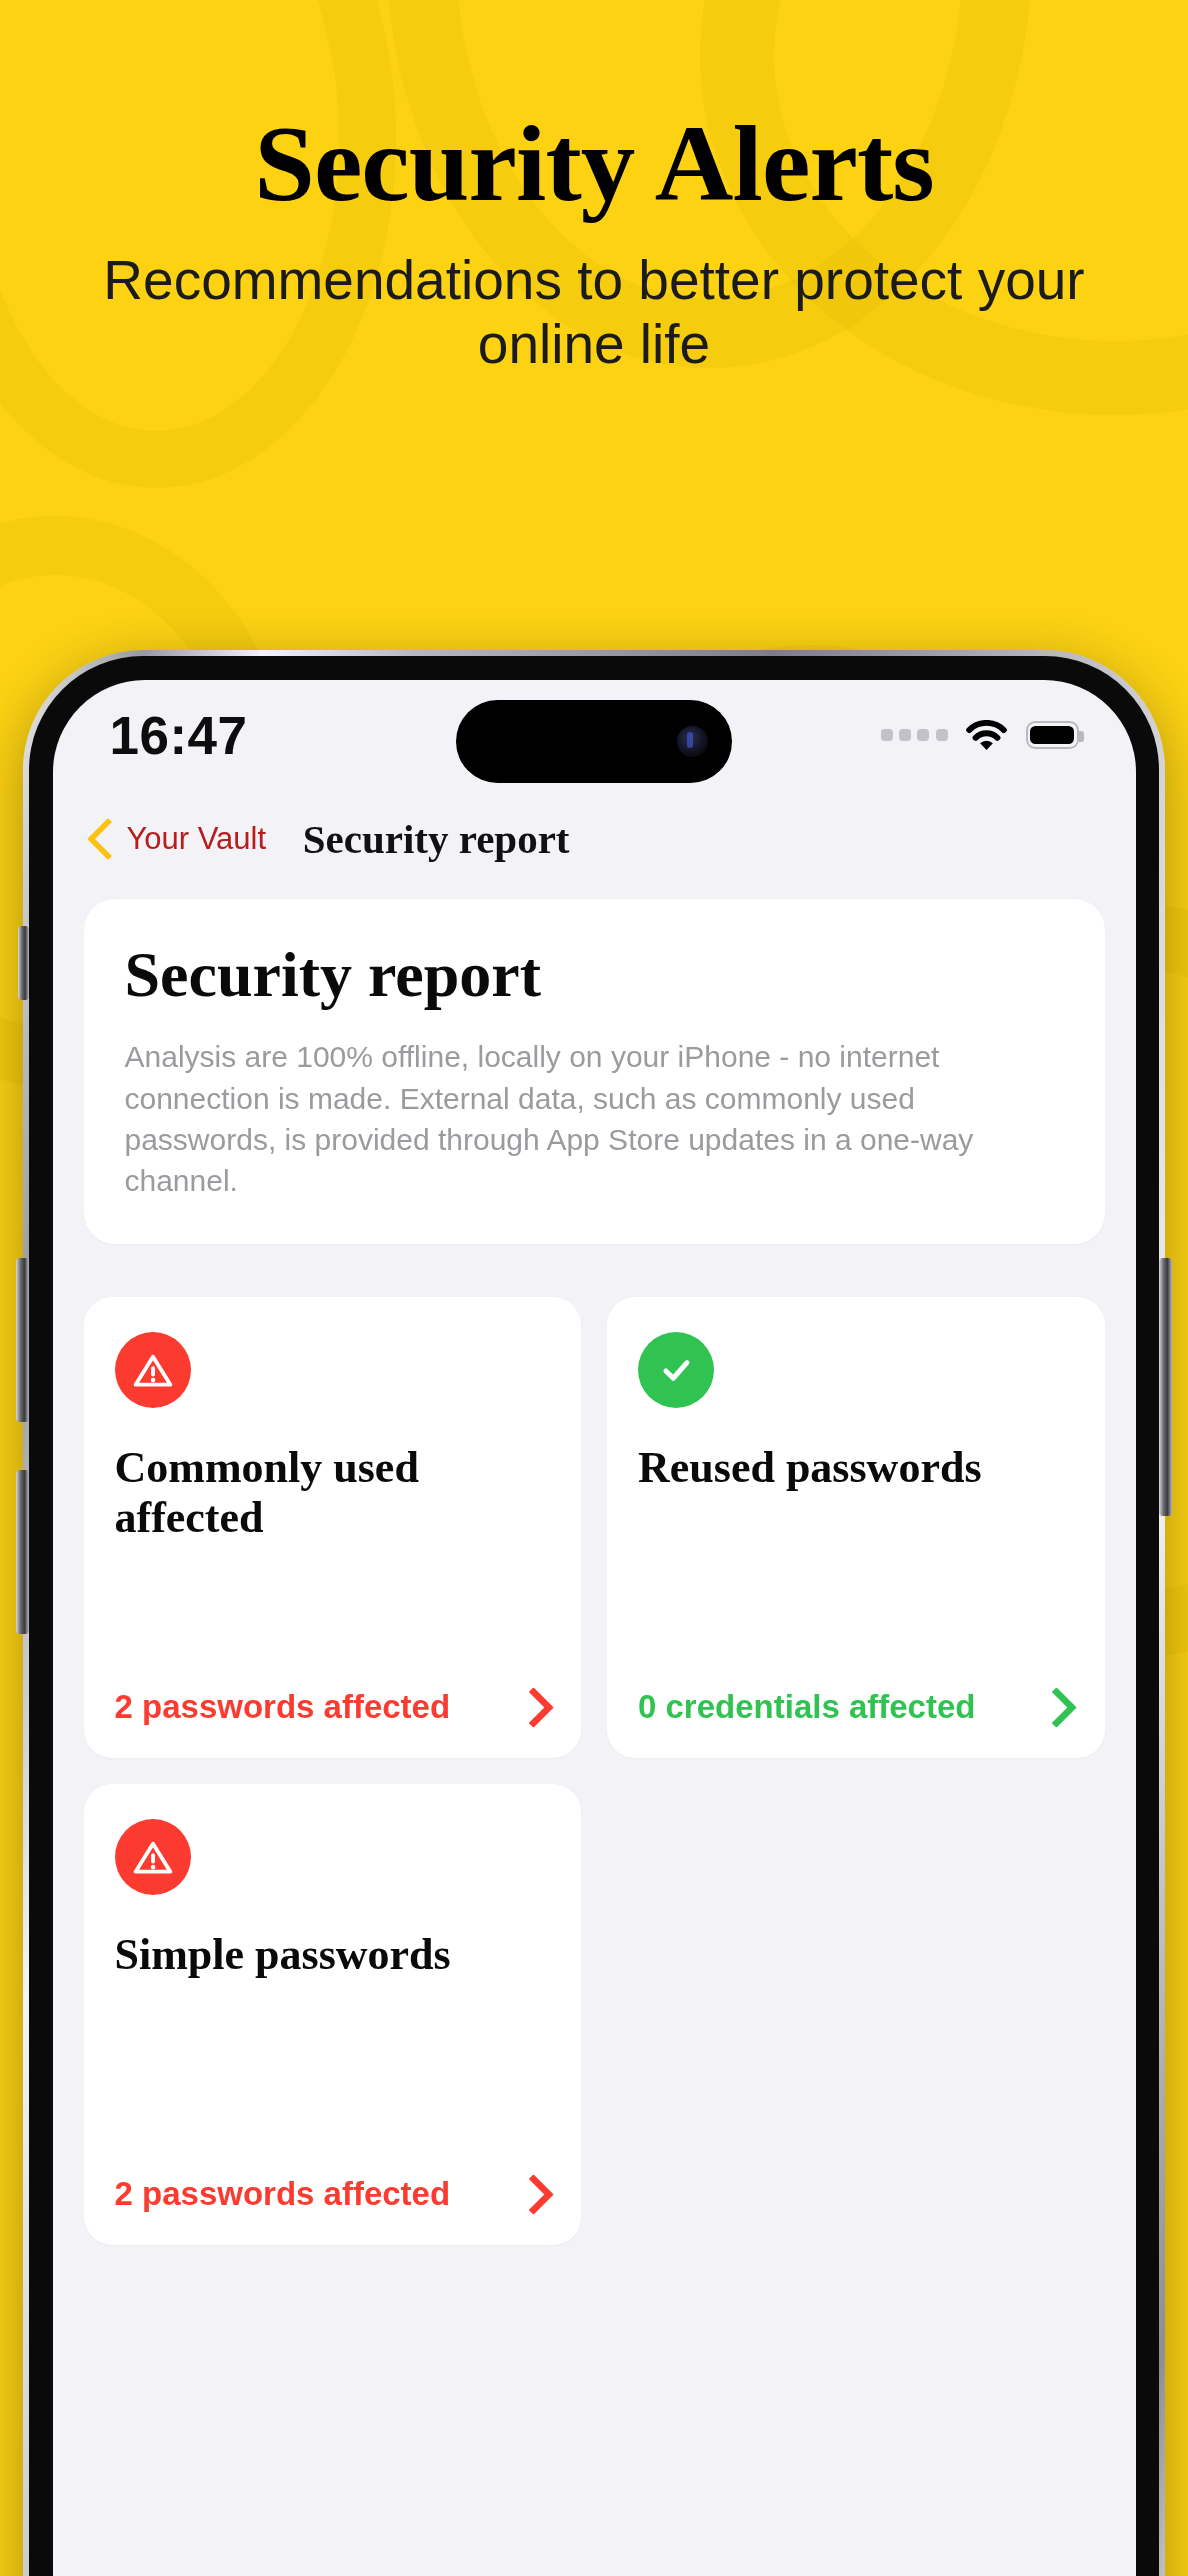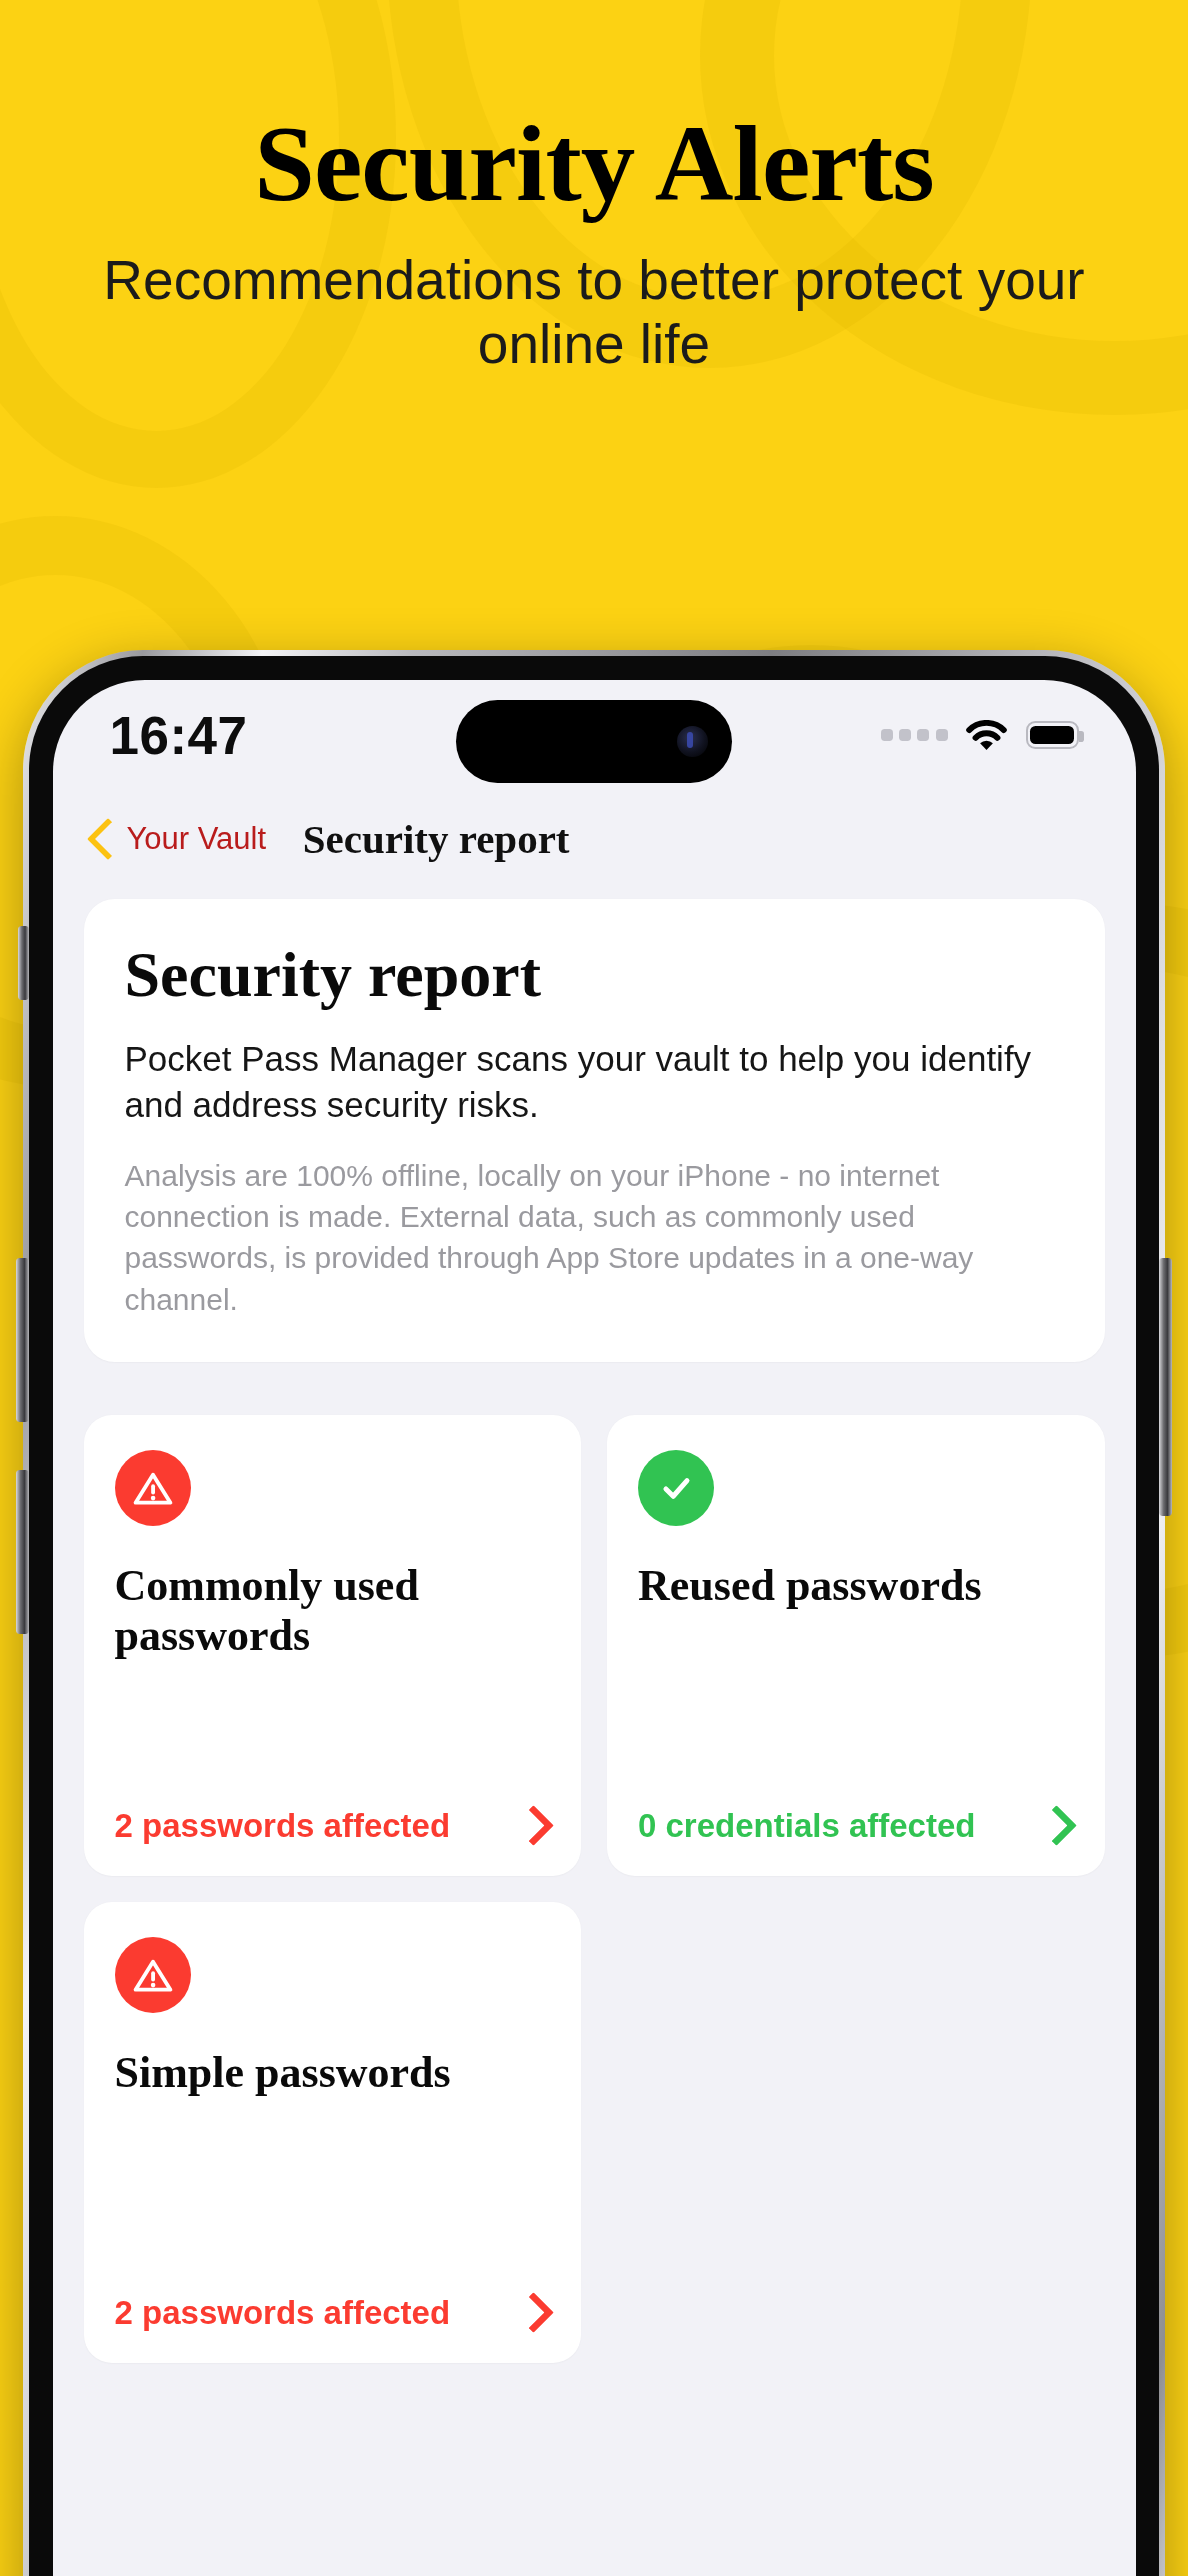--- a/index.html
+++ b/index.html
@@ -254,35 +254,34 @@
         <span class="chev-left"></span>
         <span class="back-label">Your Vault</span>
       </div>
       <div class="nav-title">Security report</div>
     </div>
 
     <div class="content">
 
       <div class="info-card">
         <div class="info-title">Security report</div>
-        <div class="info-body">Pocket Pass Manager scans your vault to help you identify and address security risks.</div>
         <div class="info-note">Analysis are 100% offline, locally on your iPhone - no internet connection is made. External data, such as commonly used passwords, is provided through App Store updates in a one-way channel.</div>
       </div>
 
       <div class="tile-grid">
 
         <div class="tile">
           <div class="tile-icon red">
             <svg viewBox="0 0 48 48" width="44" height="44" aria-hidden="true">
               <path d="M24 9.5 L43 40 H5 Z" fill="none" stroke="#fff" stroke-width="4.2" stroke-linejoin="round"></path>
               <rect x="22" y="20" width="4.2" height="11" rx="2.1" fill="#fff"></rect>
               <circle cx="24.1" cy="35" r="2.5" fill="#fff"></circle>
             </svg>
           </div>
-          <div class="tile-title">Commonly used passwords</div>
+          <div class="tile-title">Commonly used affected</div>
           <div class="tile-foot">
             <div class="tile-status red">2 passwords affected</div>
             <span class="chev-right c-red"></span>
           </div>
         </div>
 
         <div class="tile">
           <div class="tile-icon green">
             <svg viewBox="0 0 48 48" width="44" height="44" aria-hidden="true">
               <path d="M13 25 L21 33 L36 16" fill="none" stroke="#fff" stroke-width="5.4" stroke-linecap="round" stroke-linejoin="round"></path>

